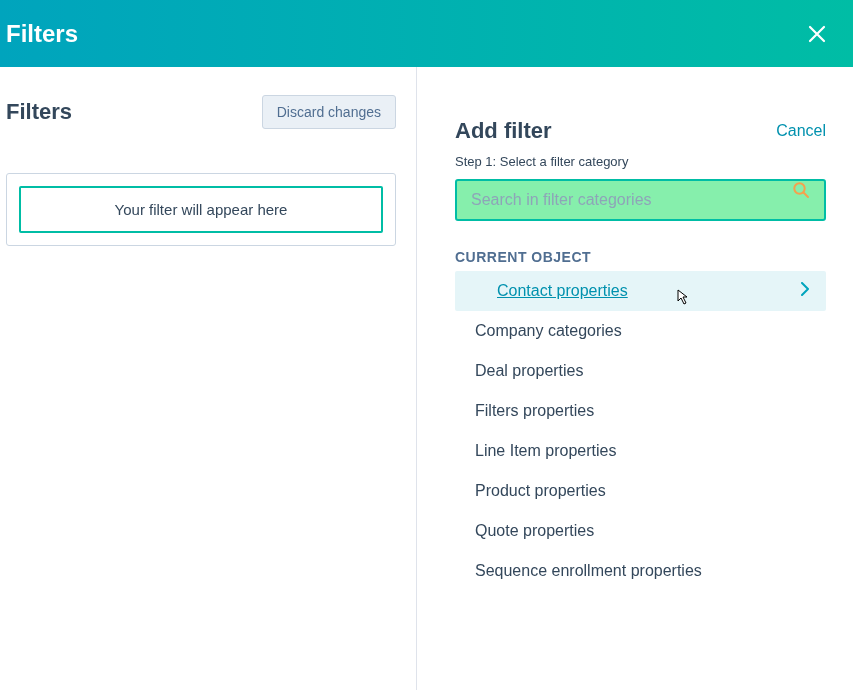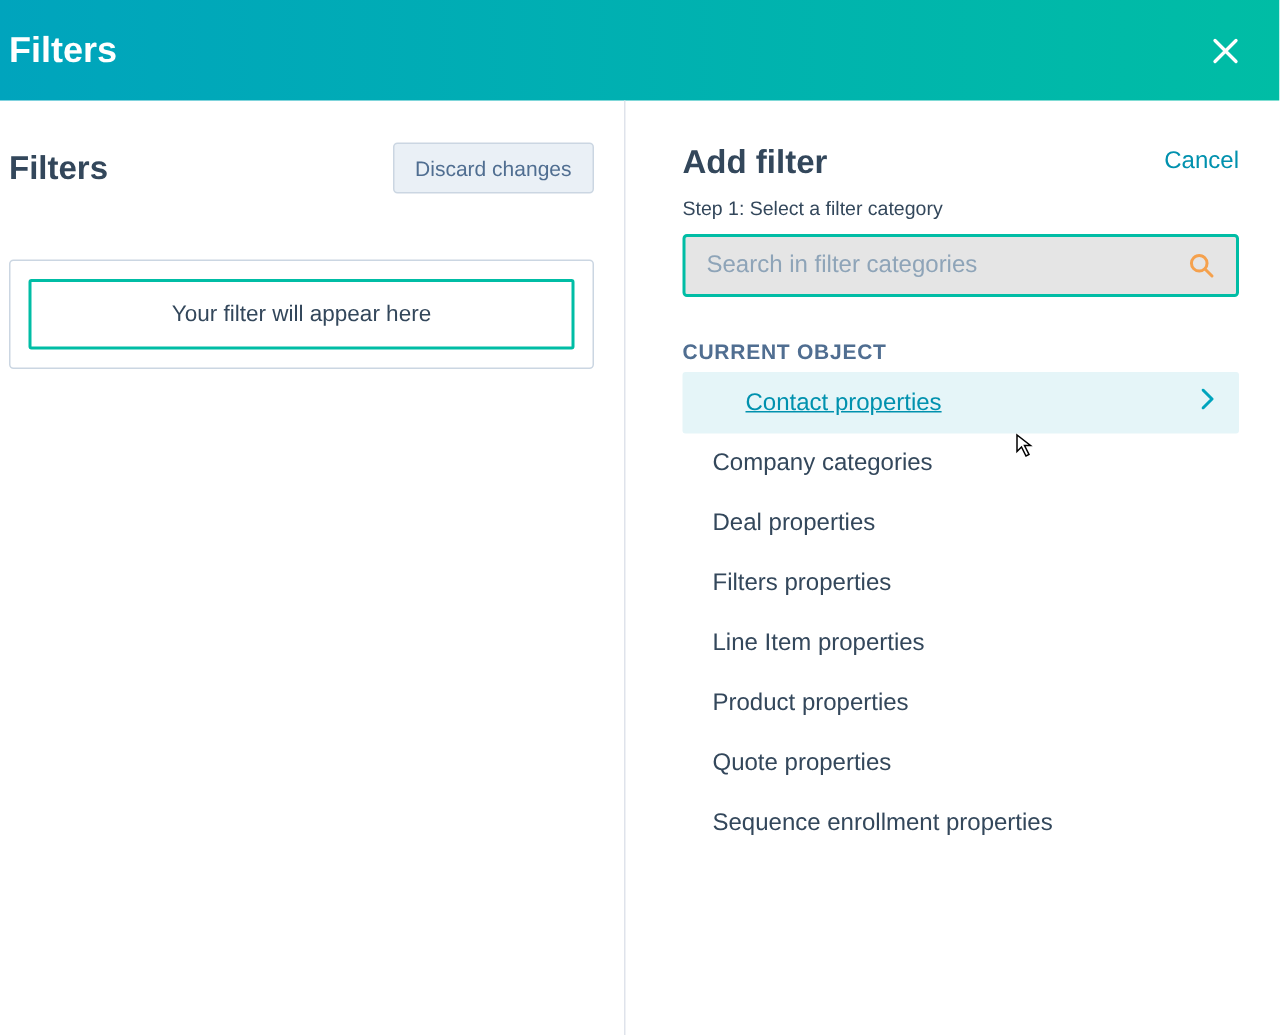--- a/index.html
+++ b/index.html
@@ -74,20 +74,21 @@
     padding: 13px 10px;
     text-align: center;
     color: #33475b;
     font-size: 15px;
     background: #fff;
   }
   .right-pane {
     flex: 1;
     padding: 28px 27px 0 38px;
     overflow-y: auto;
+    margin-top: 23px;
   }
   .right-head {
     display: flex;
     align-items: center;
     justify-content: space-between;
     margin-bottom: 10px;
   }
   .add-title {
     font-size: 22px;
     font-weight: 600;
@@ -100,23 +101,22 @@
     cursor: pointer;
   }
   .step-text {
     font-size: 13px;
     color: #33475b;
     margin-bottom: 10px;
   }
   .search-wrap {
     border: 2px solid #00bda5;
     border-radius: 3px;
-    background: #e5e5e5;
-    display: flex;
-    align-items: center;
+    background: #86efac;
+    display: flex;
     padding: 0 14px;
     height: 42px;
     margin-bottom: 28px;
   }
   .search-input {
     flex: 1;
     border: none;
     outline: none;
     background: transparent;
     font-size: 16px;

